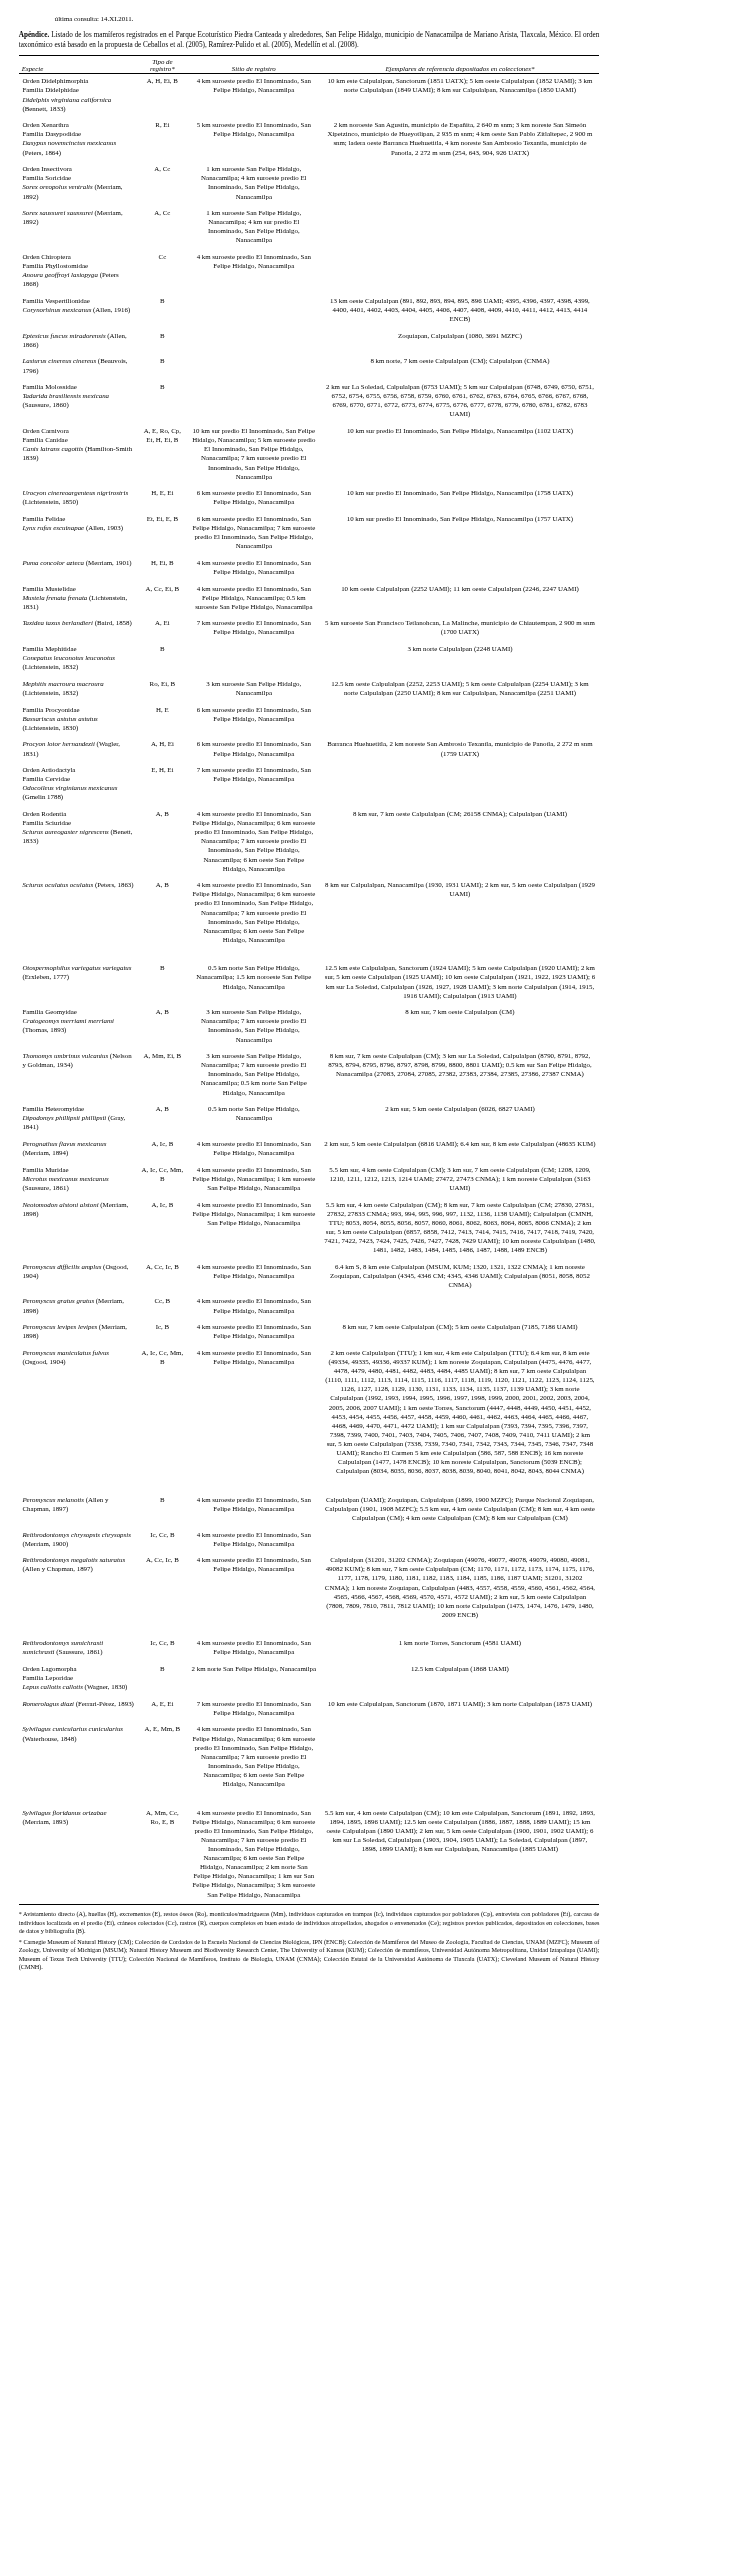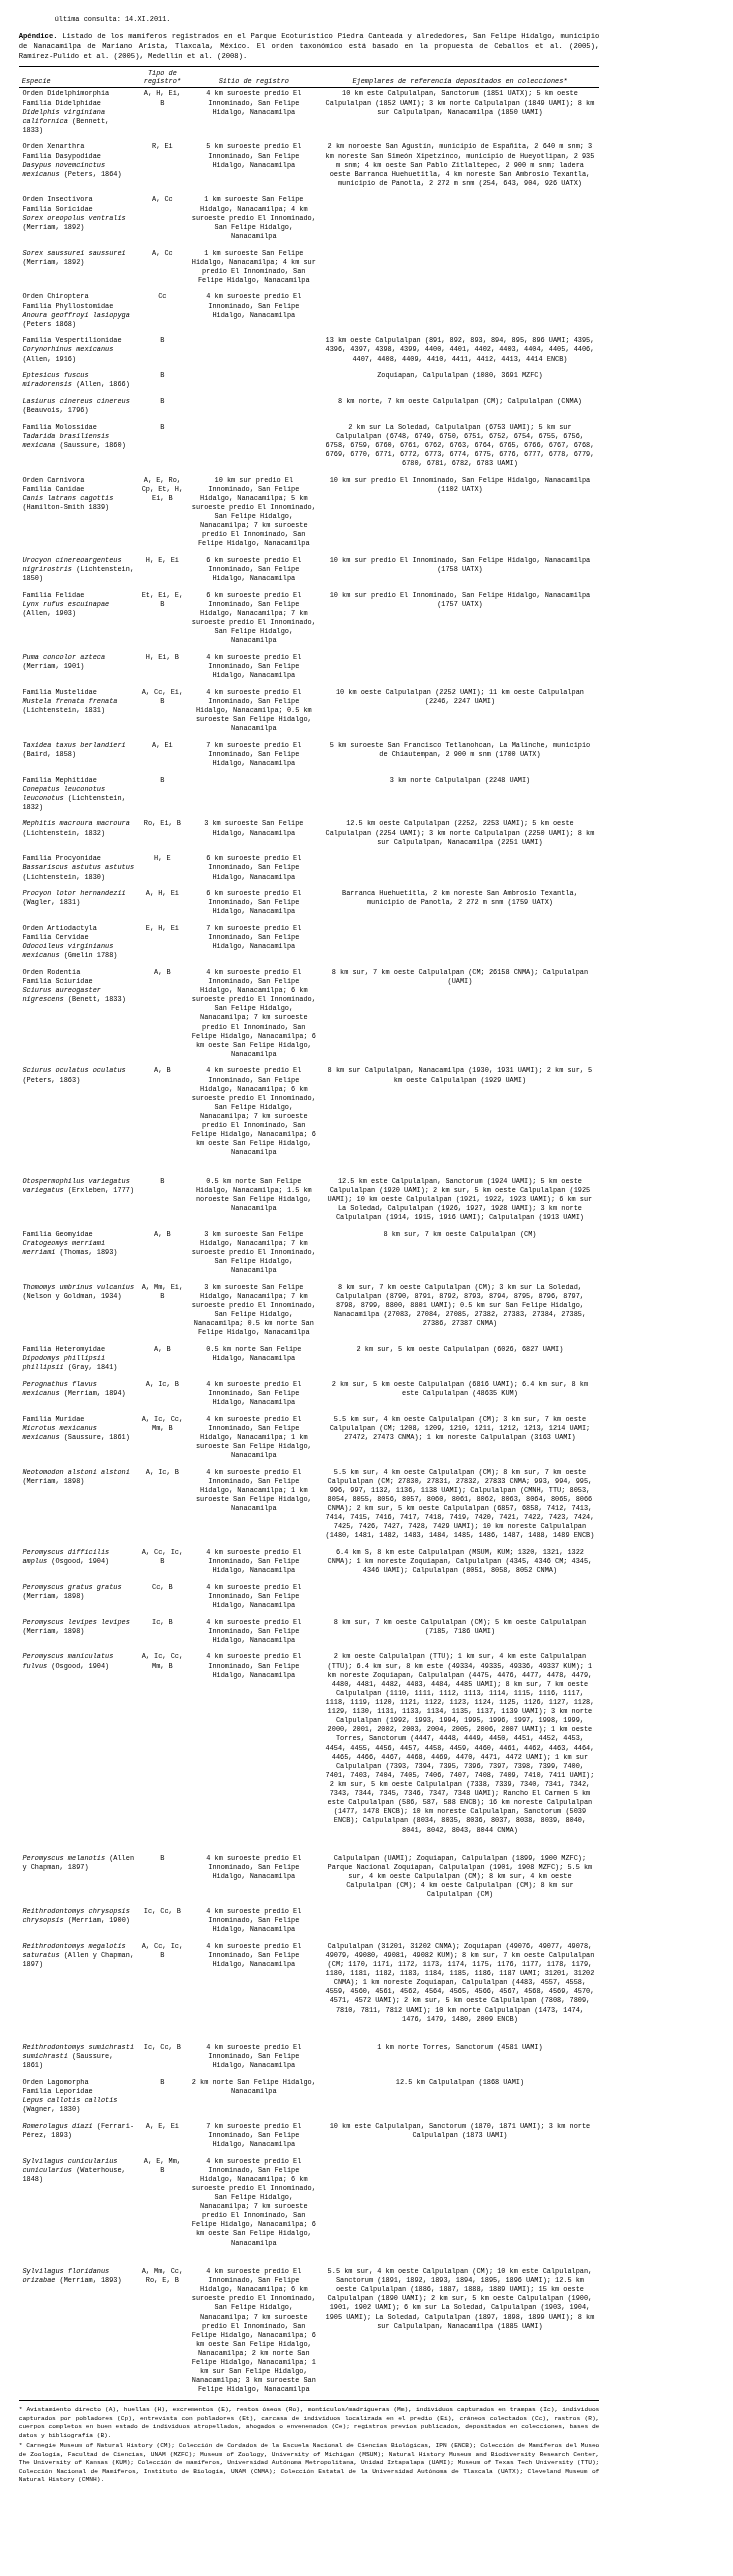--- a/index.html
+++ b/index.html
@@ -2,21 +2,21 @@
 <html style="font-size:10px"><head>
 <meta charset="utf-8">
 <style>
   html, body { margin: 0; padding: 0; background: #ffffff; }
   body { width: 734px; }
   .page {
     box-sizing: border-box;
     width: 618px;
     min-height: 2576px;
     padding: 15px 18.7px 25px 18.7px;
-    font-family: Liberation Mono, monospace;
+    font-family: Liberation Serif, serif;
     color: #000;
   }
   .top-note {
     font-size: 6.9px;
     margin: 0 0 7.5px 36px;
   }
   .caption {
     font-size: 7.2px;
     line-height: 1.4;
     text-align: justify;

